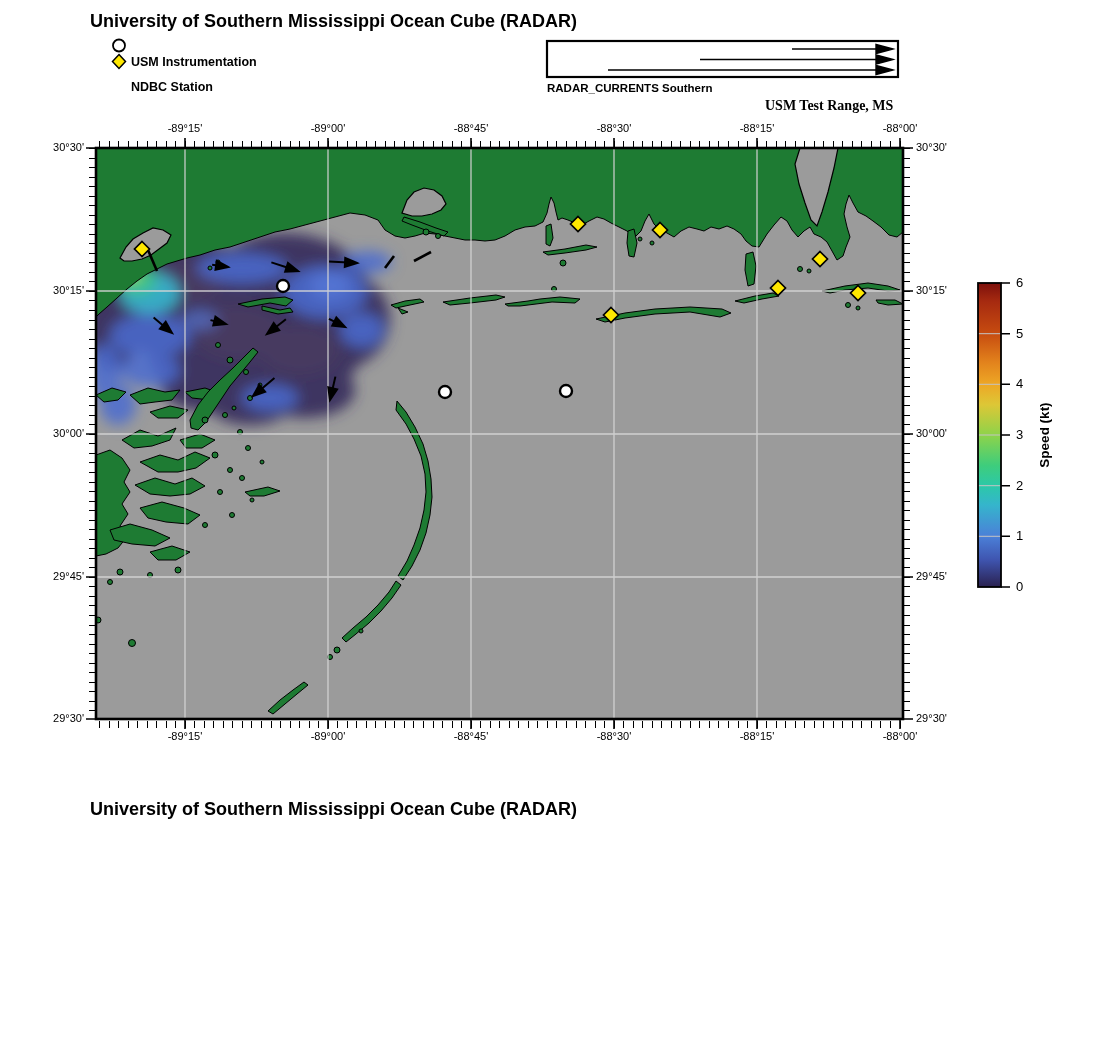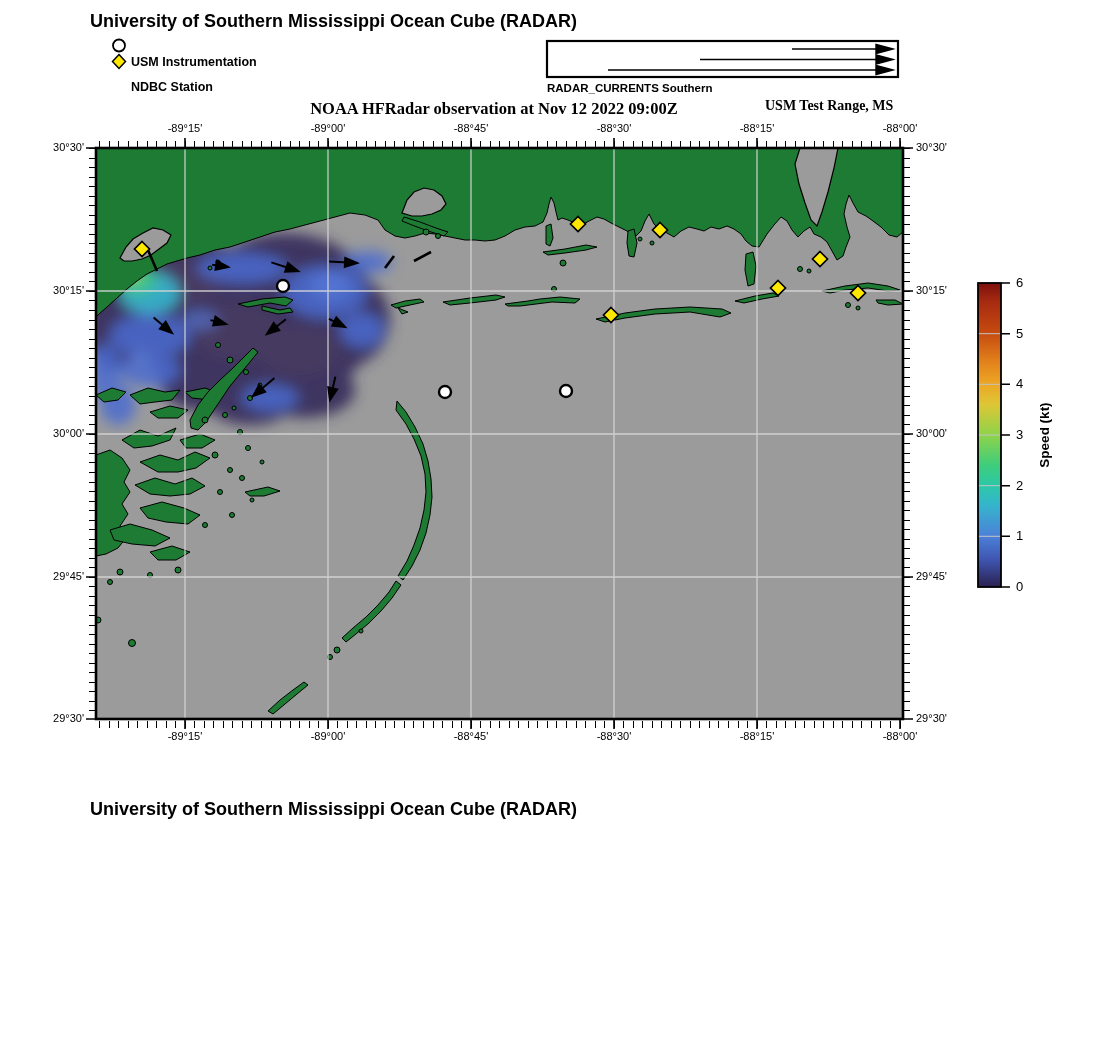--- a/index.html
+++ b/index.html
@@ -27,21 +27,20 @@
 
   <div class="abs ttl" style="left:90px;top:11px;width:800px;">University of Southern Mississippi Ocean Cube (RADAR)</div>
   <div class="abs legtxt" style="left:131px;top:55px;">USM Instrumentation</div>
   <div class="abs legtxt" style="left:131px;top:55px;margin-top:25px;">NDBC Station</div>
 
   <div class="abs sctxt" style="left:551px;top:43px;">1.00 kts</div>
   <div class="abs sctxt" style="left:551px;top:54px;">2.00 kts</div>
   <div class="abs sctxt" style="left:551px;top:65px;">3.00 kts</div>
   <div class="abs sctxt" style="left:547px;top:83px;">RADAR_CURRENTS Southern</div>
 
-  <div class="abs serif" style="left:94px;top:99px;width:800px;text-align:center;font-weight:bold;font-size:16.5px;">NOAA HFRadar observation at Nov 12 2022 09:00Z</div>
   <div class="abs serif" style="left:765px;top:98px;width:140px;text-align:left;font-weight:bold;font-size:14px;">USM Test Range, MS</div>
 
   <svg width="1100" height="1050" viewBox="0 0 1100 1050">
     <defs>
       <clipPath id="mapclip">
           <rect x="96" y="148" width="807" height="571"></rect>
         </clipPath>
       <filter id="soft" x="-30%" y="-30%" width="160%" height="160%">
           <feGaussianBlur stdDeviation="7"></feGaussianBlur>
         </filter>

